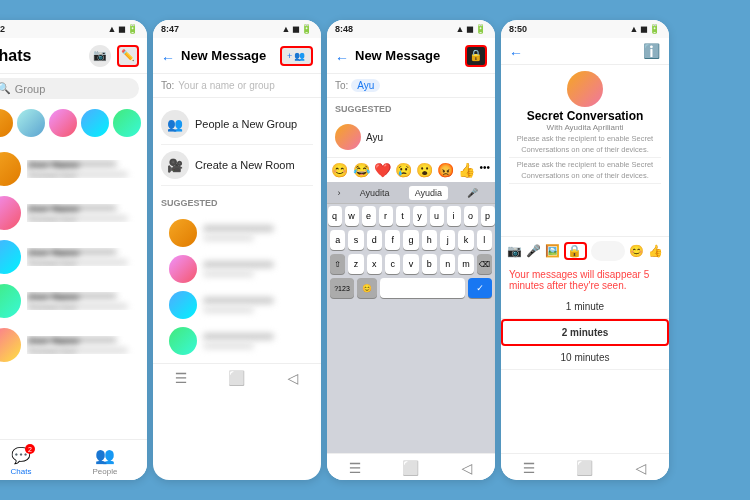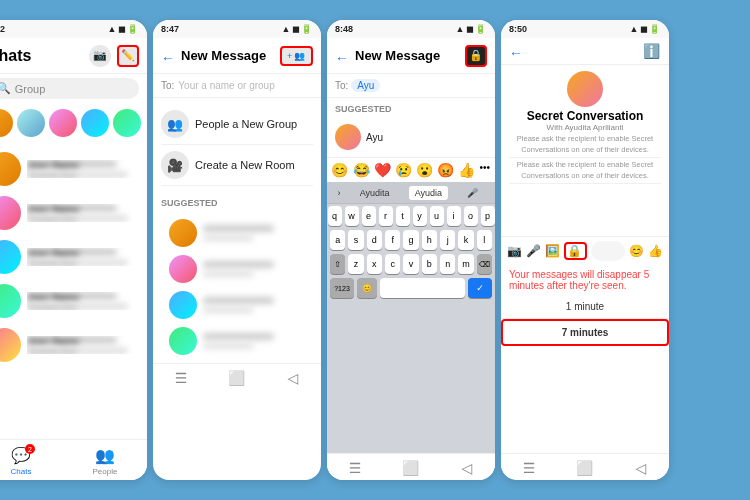--- a/index.html
+++ b/index.html
@@ -782,21 +782,24 @@
       <span style="font-size:12px;">👍</span>
     </div>
     <div style="padding: 2px 8px 2px;">
       <div class="disappear-msg">Your messages will disappear 5 minutes after they're seen.</div>
     </div>
     <div class="timer-list">
       <div class="timer-item">
         <span>1 minute</span>
       </div>
       <div class="timer-item highlighted-timer">
-        <span>7 minutes</span>
+        <span>2 minutes</span>
+      </div>
+      <div class="timer-item">
+        <span>10 minutes</span>
       </div>
     </div>
     <div class="bottom-nav">
       <div class="nav-item">
           <span style="font-size:14px;">☰</span>
         </div>
       <div class="nav-item">
           <span style="font-size:14px;">⬜</span>
         </div>
       <div class="nav-item">

